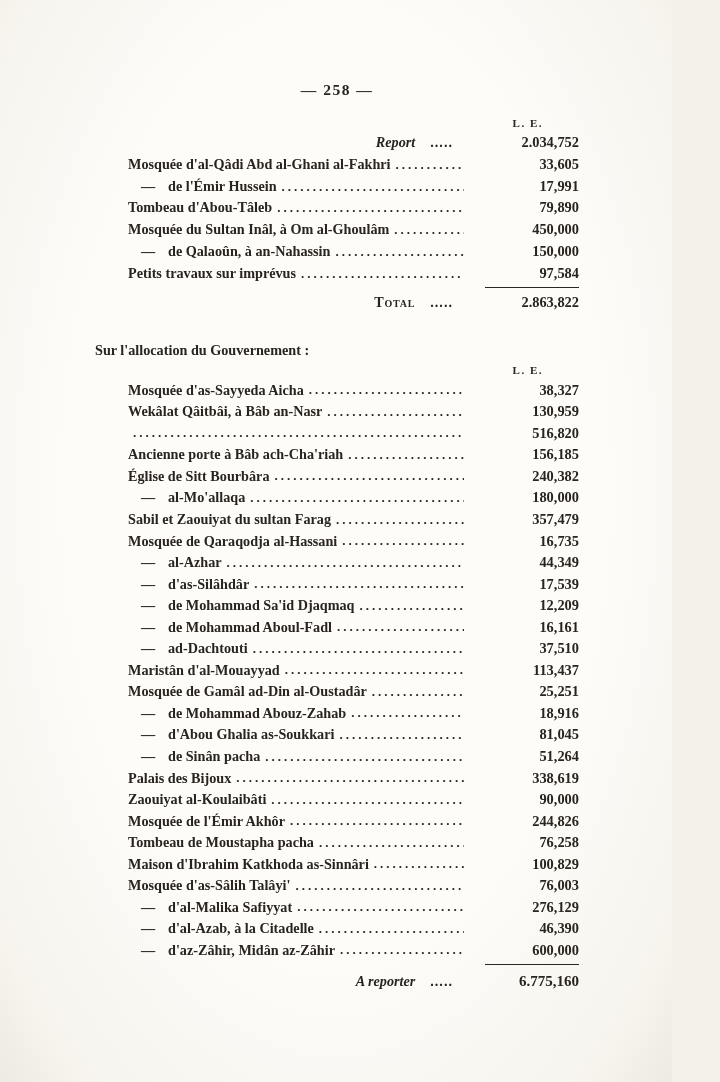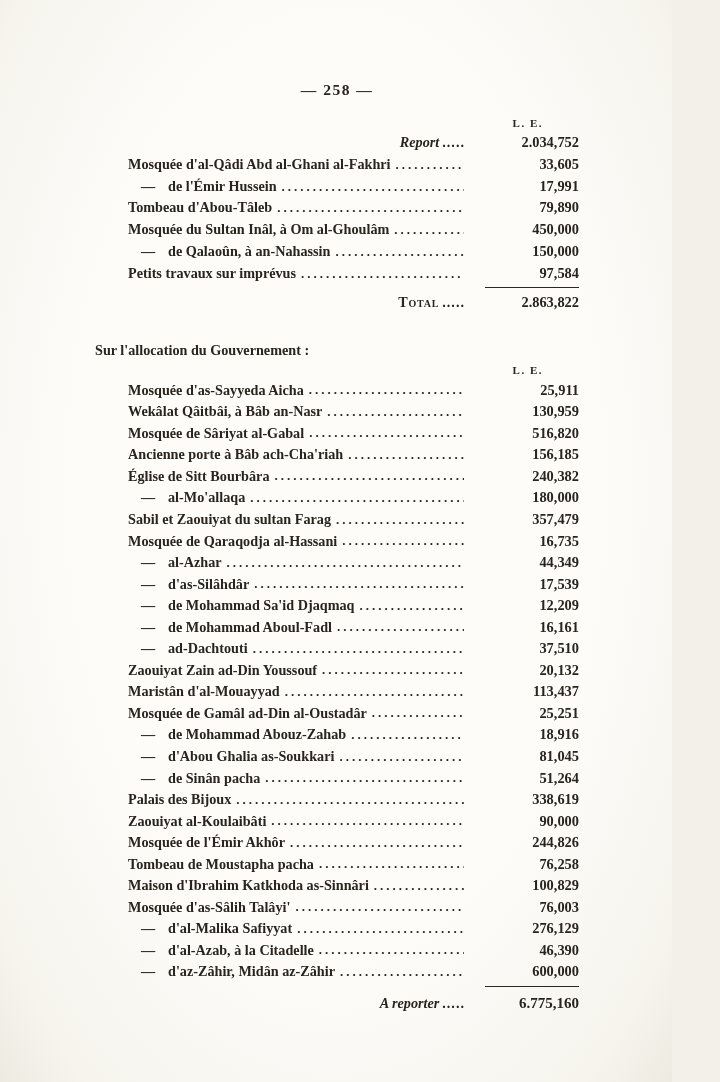--- a/index.html
+++ b/index.html
@@ -39,21 +39,21 @@
   }
   .leader::after {
     content: "................................................................................";
     letter-spacing: 3px; font-size: 13px;
   }
   .amount { flex: 0 0 112px; text-align: right; white-space: nowrap; font-size: 14.4px; }
 
   
   .sum-row {
     display: flex; justify-content: flex-end; align-items: flex-end;
-    font-size: 14.2px; line-height: 23px;
+    font-size: 14.2px; line-height: 23px; gap: 12px;
   }
   .sum-dots { margin: 0 2px 0 3px; letter-spacing: 1px; }
   .italic { font-style: italic; }
   .smallcaps { font-variant-caps: small-caps; letter-spacing: 0.8px; }
 
   .rule-row { display: flex; justify-content: flex-end; }
   .amount-rule {
     width: 94px; border-top: 1.5px solid #2c2721;
     margin-top: 3px; margin-bottom: 3px;
   }
@@ -128,29 +128,28 @@
     </section>
 
     <section class="s2">
       <div class="heading">Sur l'allocation du Gouvernement :</div>
       <div class="le">L. E.</div>
 
       <div id="rows2">
           <div class="row">
             <span class="label">Mosquée d'as-Sayyeda Aicha</span>
             <span class="leader"></span>
-            <span class="amount">25,911</span>
+            <span class="amount">38,327</span>
           </div>
           <div class="row">
             <span class="label">Wekâlat Qâitbâi, à Bâb an-Nasr</span>
             <span class="leader"></span>
             <span class="amount">130,959</span>
           </div>
           <div class="row">
-            <span class="label">Mosquée de Sâriyat al-Gabal</span>
             <span class="leader"></span>
             <span class="amount">516,820</span>
           </div>
           <div class="row">
             <span class="label">Ancienne porte à Bâb ach-Cha'riah</span>
             <span class="leader"></span>
             <span class="amount">156,185</span>
           </div>
           <div class="row">
             <span class="label">Église de Sitt Bourbâra</span>
@@ -195,25 +194,20 @@
             <span class="dash">—</span>
             <span class="label">de Mohammad Aboul-Fadl</span>
             <span class="leader"></span>
             <span class="amount">16,161</span>
           </div>
           <div class="row dash-row">
             <span class="dash">—</span>
             <span class="label">ad-Dachtouti</span>
             <span class="leader"></span>
             <span class="amount">37,510</span>
-          </div>
-          <div class="row">
-            <span class="label">Zaouiyat Zain ad-Din Youssouf</span>
-            <span class="leader"></span>
-            <span class="amount">20,132</span>
           </div>
           <div class="row">
             <span class="label">Maristân d'al-Mouayyad</span>
             <span class="leader"></span>
             <span class="amount">113,437</span>
           </div>
           <div class="row">
             <span class="label">Mosquée de Gamâl ad-Din al-Oustadâr</span>
             <span class="leader"></span>
             <span class="amount">25,251</span>

